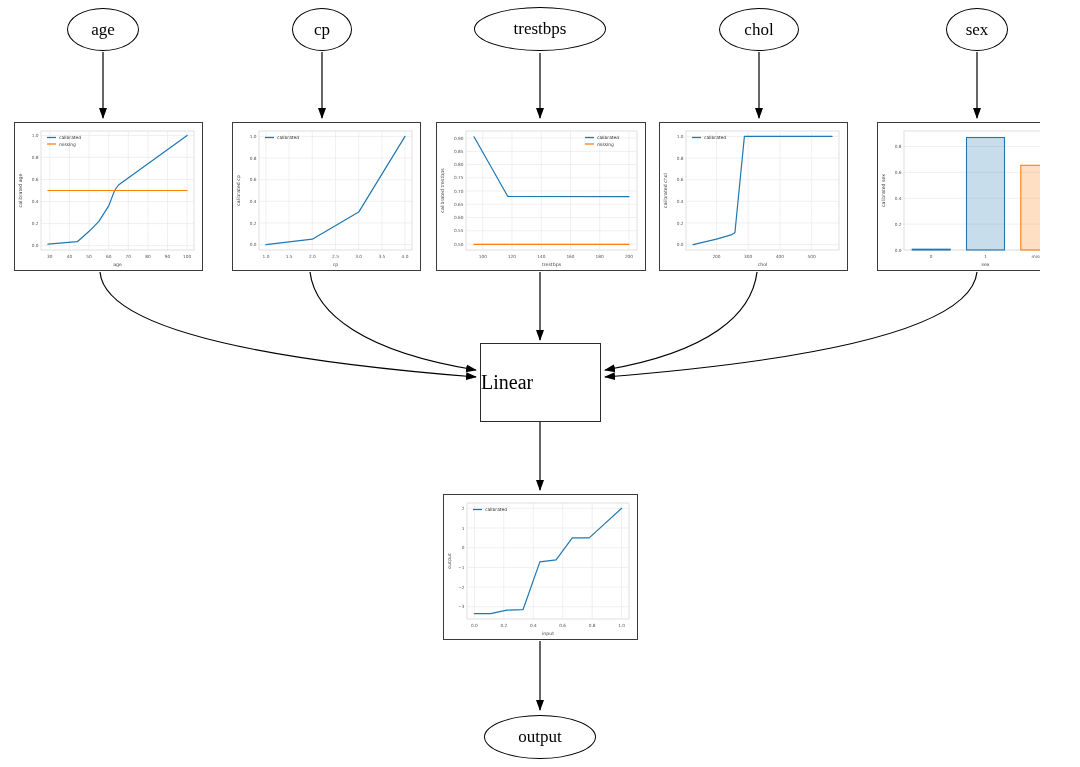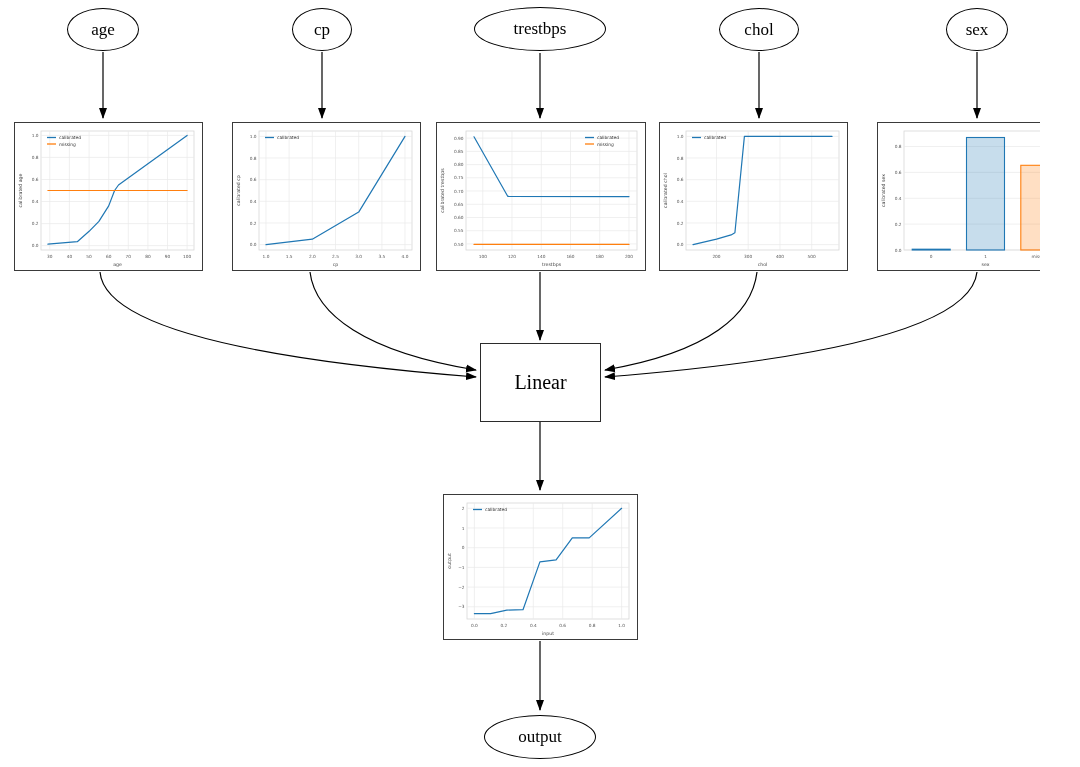--- a/index.html
+++ b/index.html
@@ -9,21 +9,21 @@
   }
   .edges{position:absolute;left:0;top:0;pointer-events:none;}
   .enode{
     position:absolute;border:1.2px solid #000;border-radius:50%;
     display:flex;align-items:center;justify-content:center;
     font-size:17px;color:#000;background:#fff;box-sizing:border-box;
   }
   .linear-box{
     position:absolute;left:480px;top:343px;width:121px;height:79px;
     border:1.3px solid #2b2b2b;background:#fff;box-sizing:border-box;
-    display:flex;align-items:center;justify-content:center;
+    display:flex;align-items:center;
     font-size:20px;color:#000;
   }
   .plotbox{
     position:absolute;border:1.4px solid #3a3a3a;background:#fff;
     box-sizing:border-box;
   }
   .plotbox svg{display:block;font-family:"DejaVu Sans", sans-serif;}
 </style>
 </head>
 <body>

